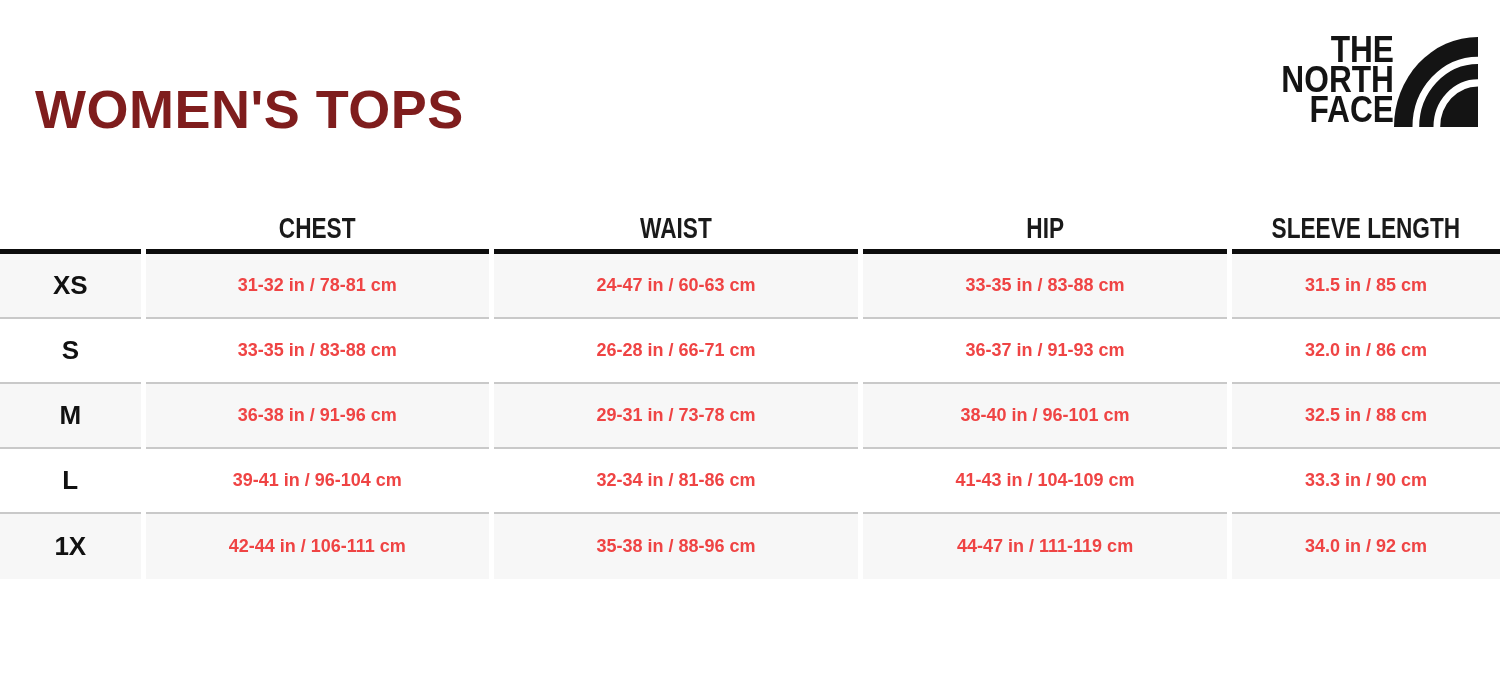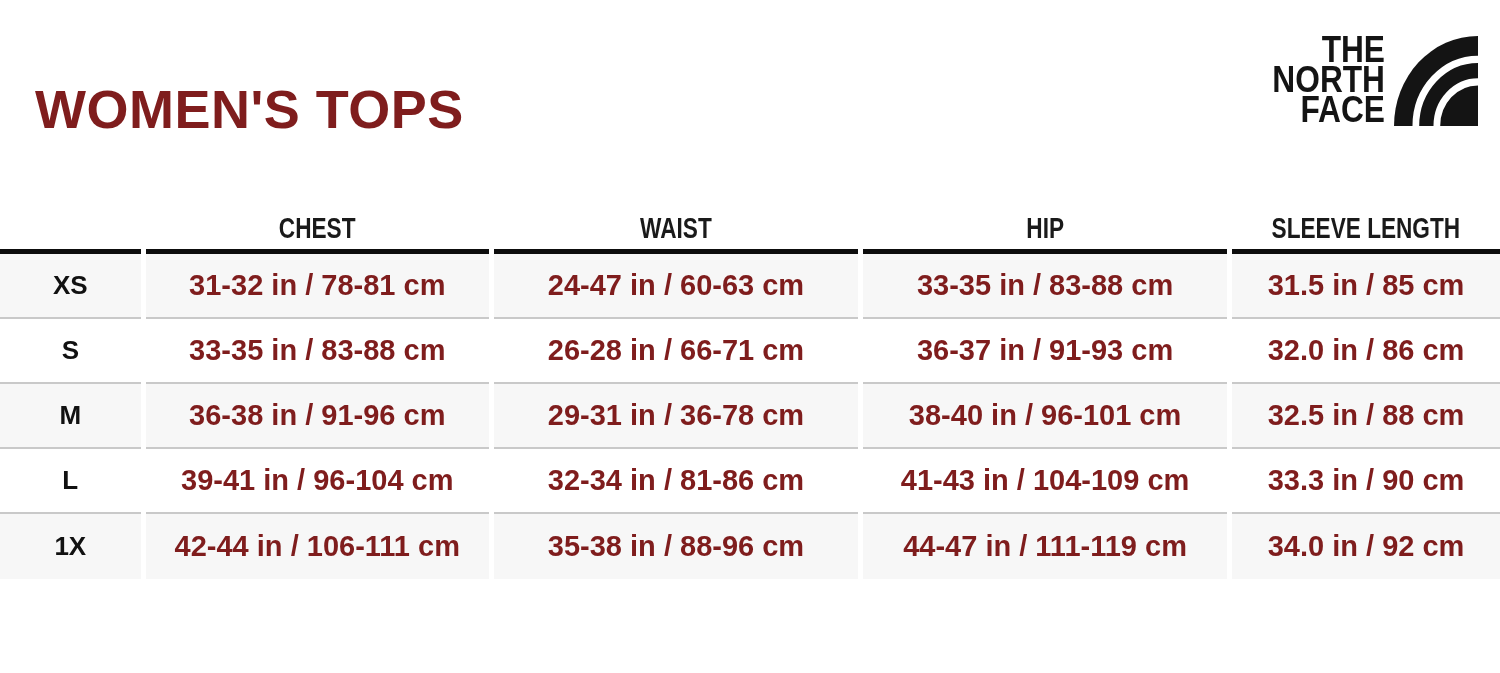--- a/index.html
+++ b/index.html
@@ -5,21 +5,21 @@
   * { margin: 0; padding: 0; box-sizing: border-box; }
   html, body { width: 1500px; height: 673px; background: #ffffff; overflow: hidden; }
   body { font-family: "Liberation Sans", sans-serif; color: #111; }
 
   .page { width: 1500px; height: 673px; position: relative; }
 
   
   .header { display: flex; justify-content: space-between; align-items: flex-start; padding: 30px 22px 0 35px; }
   .page-title { font-size: 54px; font-weight: 700; letter-spacing: 0.5px; color: #7f1d1d; margin-top: 48px; }
 
-  .brand { display: flex; align-items: center; gap: 9px; margin-top: 5px; }
+  .brand { display: flex; align-items: flex-end; margin-top: 5px; }
   .brand-words { text-align: right; font-weight: 700; font-size: 36px; line-height: 30px; letter-spacing: 0; padding-bottom: 2px; }
   .brand-words .bw { display: block; transform: scaleX(0.88); transform-origin: right center; color: #141414; }
   .dome-icon svg { display: block; }
 
   
   .size-table-wrap { margin-top: 26px; }
   table.size-table {
     width: calc(100% + 10px);
     margin-left: -5px;
     border-collapse: separate;
@@ -41,22 +41,22 @@
     color: #1a1a1a;
     white-space: nowrap;
   }
   th .hdr { display: inline-block; font-size: 29px; transform: scaleX(0.78); transform-origin: center; letter-spacing: 0; }
 
   td {
     height: 65px;
     text-align: center;
     vertical-align: middle;
     font-weight: 700;
-    font-size: 29px;
-    color: #7f1d1d;
+    font-size: 18px;
+    color: #ef4444;
     border-bottom: 2px solid #c9c9c9;
     white-space: nowrap;
   }
   td.size-cell { font-size: 26px; color: #111; }
   tbody tr:nth-child(odd) td { background: #f7f7f7; }
   tbody tr:nth-child(even) td { background: #ffffff; }
   tbody tr:last-child td { border-bottom: none; }
 </style>
 </head>
 <body>
@@ -111,21 +111,21 @@
         <tr>
           <td class="size-cell">S</td>
           <td>33-35 in / 83-88 cm</td>
           <td>26-28 in / 66-71 cm</td>
           <td>36-37 in / 91-93 cm</td>
           <td>32.0 in / 86 cm</td>
         </tr>
         <tr>
           <td class="size-cell">M</td>
           <td>36-38 in / 91-96 cm</td>
-          <td>29-31 in / 36-78 cm</td>
+          <td>29-31 in / 73-78 cm</td>
           <td>38-40 in / 96-101 cm</td>
           <td>32.5 in / 88 cm</td>
         </tr>
         <tr>
           <td class="size-cell">L</td>
           <td>39-41 in / 96-104 cm</td>
           <td>32-34 in / 81-86 cm</td>
           <td>41-43 in / 104-109 cm</td>
           <td>33.3 in / 90 cm</td>
         </tr>

